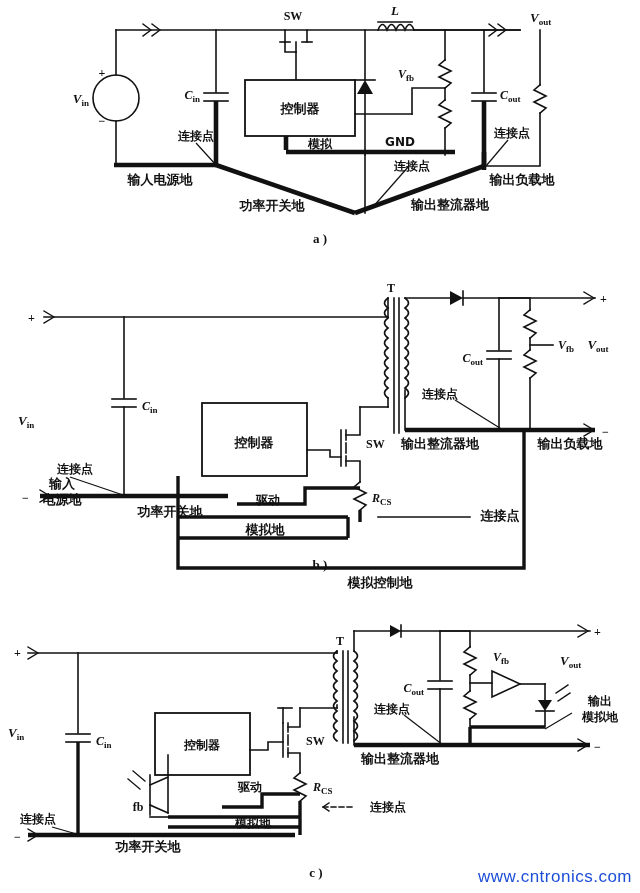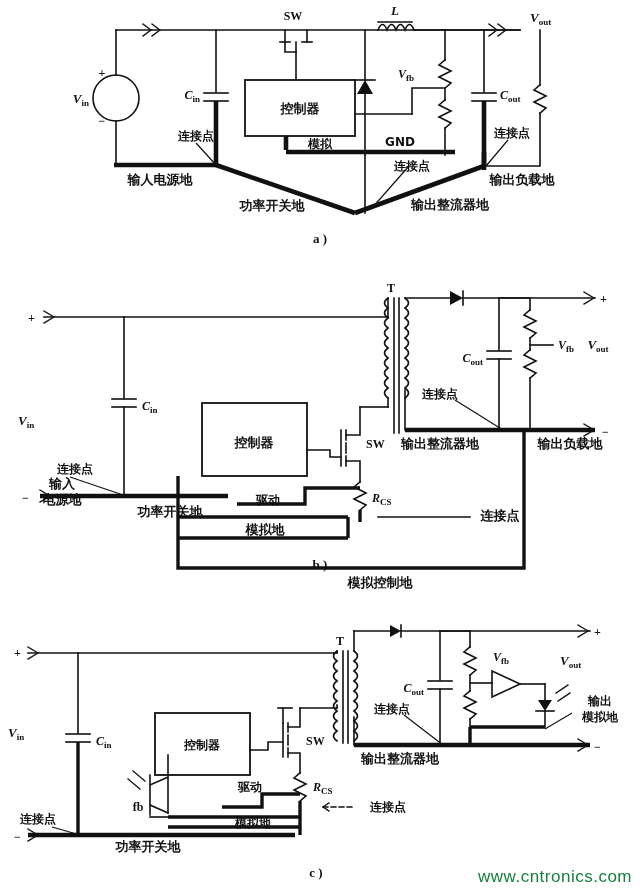--- a/index.html
+++ b/index.html
@@ -28,21 +28,21 @@
   .cn{font-family:"DejaVu Sans","Liberation Sans",sans-serif;font-weight:bold;}
   .cn13{font-size:13px;}
   .cn12{font-size:12px;}
   .ital{font-style:italic;font-weight:bold;font-size:13px;}
   .ital2{font-style:italic;font-weight:bold;font-size:12px;}
   .sub{font-size:9px;font-style:normal;font-weight:bold;}
   .lbl{font-size:12px;font-weight:bold;}
   .cap{font-size:13px;font-weight:bold;font-family:"Liberation Serif",serif;}
   .wm{position:absolute;right:8px;bottom:6px;
       font-family:"Liberation Sans",sans-serif;font-size:17px;
-      color:#15803d;letter-spacing:.5px;}
+      color:#1d4ed8;letter-spacing:.5px;}
 </style>
 </head>
 <body>
 
 <div class="page">
 
   <div class="fig" id="fig-a">
     <svg width="640" height="250" viewBox="0 0 640 250">
 
       <path class="wire" d="M116,30 L520,30"></path>

